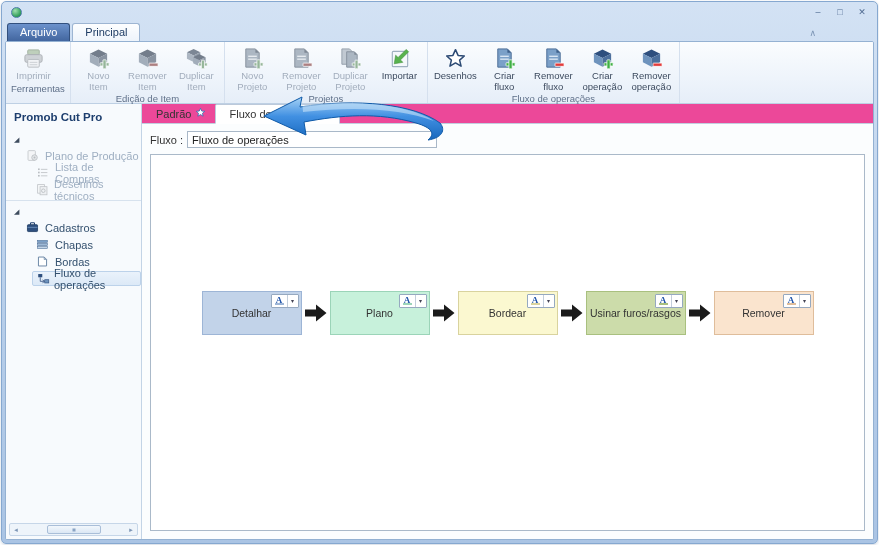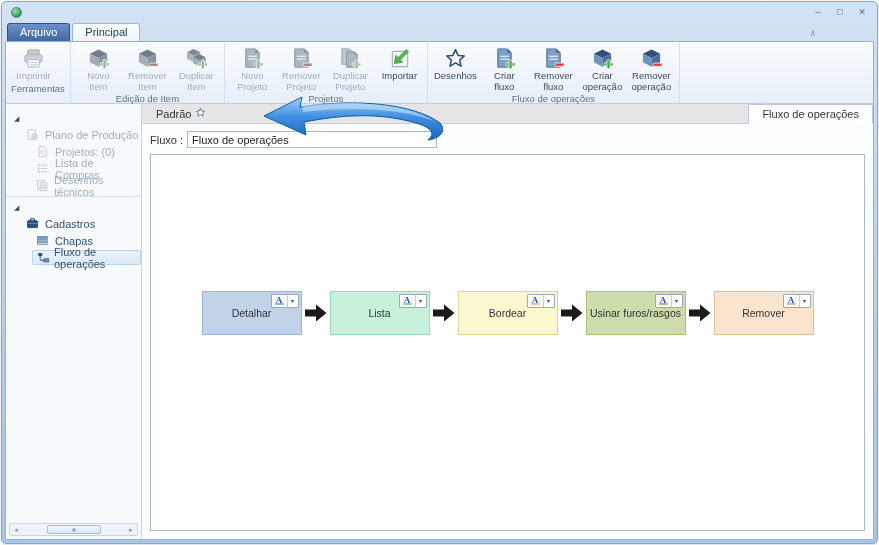--- a/index.html
+++ b/index.html
@@ -76,21 +76,21 @@
     background:#eef4fa; border:1px solid #c6d6e8; border-radius:2px; display:flex; align-items:stretch; }
   .hscroll .arr { width:12px; font-size:7px; color:#7c95b5; display:flex; align-items:center; justify-content:center; }
   .hscroll .track { flex:1; position:relative; }
   .hscroll .thumb { position:absolute; left:50%; transform:translateX(-50%); top:1px; bottom:1px; width:54px;
     background:linear-gradient(#f2f7fc,#dbe7f4); border:1px solid #a9bed8; border-radius:2px; }
   .hscroll .thumb::after { content:""; position:absolute; left:50%; top:50%; width:3px; height:3px;
     transform:translate(-50%,-50%); background:#8aa4c4; }
   
   .main { flex:1; display:flex; flex-direction:column; background:#fbfdfe; min-width:0; position:relative; }
   .doctabs { height:20px; flex:0 0 auto; display:flex; align-items:flex-end; padding-left:5px;
-    background:#e5e5e5; border-bottom:1px solid #c2cfdf;justify-content:space-between; }
+    background:#ec4899; border-bottom:1px solid #c2cfdf; }
   .dtab { font-size:11px; color:#333; padding:2px 9px 3px; display:flex; align-items:center; gap:4px; }
   .dtab .staricon { color:#3a6db4; font-size:11px; line-height:1; }
   .dtab.active { background:#fff; border:1px solid #bcc9da; border-bottom:1px solid #fff;
     border-radius:2px 2px 0 0; margin-bottom:-1px; padding:3px 13px 3px; }
   .fieldrow { padding:7px 8px 4px; display:flex; align-items:center; font-size:11px; color:#333; flex:0 0 auto; }
   .fieldrow label { margin-right:4px; }
   .fieldrow input { width:250px; height:17px; border:1px solid #a9b8c8; font-size:11px;
     font-family:inherit; padding:0 4px; color:#222; background:#fff; }
   .canvas { flex:1; margin:2px 8px 8px; border:1px solid #aab9c9; background:#fff; position:relative; min-height:0; }
   
@@ -310,46 +310,34 @@
 operação</span>
             </div>
           </div>
           <div class="rgroup-label">Fluxo de operações</div>
         </div>
         <div class="ribbon-filler"></div>
       </div>
 
     <div class="content">
       <div class="sidebar">
+        <div class="sidebar-title">Promob Cut Pro</div>
         <div id="tree-root">
             <div class="tree-section">
               <div class="trow lvl0 disabled">
                 <span class="expander">◢</span>
                 <span class="tlabel-wrap">
                   <span class="ticon">
                     <svg viewBox="0 0 16 16">
                       <rect x="2.5" y="2" width="9" height="12" rx="1" fill="#eef3f8" stroke="#8fa3ba"></rect>
                       <circle cx="10.5" cy="10.5" r="3.4" fill="#cfdcea" stroke="#7d95b0"></circle>
                       <circle cx="10.5" cy="10.5" r="1.2" fill="#7d95b0"></circle>
                     </svg>
                   </span>
                   <span class="tlabel">Plano de Produção</span>
-                </span>
-              </div>
-              <div class="trow lvl1 disabled">
-                <span class="tlabel-wrap">
-                  <span class="ticon">
-                    <svg viewBox="0 0 16 16">
-                      <path d="M3.5 2 h7 l2.5 2.5 V14 h-9.5 Z" fill="#f2f6fa" stroke="#8fa3ba"></path>
-                      <path d="M10.5 2 l2.5 2.5 h-2.5 Z" fill="#c2d0de"></path>
-                      <rect x="5" y="7" width="6" height="1" fill="#a9bace"></rect>
-                      <rect x="5" y="9.5" width="6" height="1" fill="#a9bace"></rect>
-                    </svg>
-                  </span>
-                  <span class="tlabel">Projetos: (0)</span>
                 </span>
               </div>
               <div class="trow lvl1 disabled">
                 <span class="tlabel-wrap">
                   <span class="ticon">
                     <svg viewBox="0 0 16 16">
                       <rect x="2.5" y="3" width="2" height="2" fill="#7d95b0"></rect>
                       <rect x="6" y="3.5" width="8" height="1.2" fill="#98abc0"></rect>
                       <rect x="2.5" y="7" width="2" height="2" fill="#7d95b0"></rect>
                       <rect x="6" y="7.5" width="8" height="1.2" fill="#98abc0"></rect>
@@ -390,20 +378,31 @@
               <div class="trow lvl1">
                 <span class="tlabel-wrap">
                   <span class="ticon">
                     <svg viewBox="0 0 16 16">
                       <rect x="2" y="3" width="12" height="2.4" fill="#7ba0c8" stroke="#4a6d96" stroke-width="0.7"></rect>
                       <rect x="2" y="6.8" width="12" height="2.4" fill="#9db9d6" stroke="#4a6d96" stroke-width="0.7"></rect>
                       <rect x="2" y="10.6" width="12" height="2.4" fill="#c3d5e8" stroke="#4a6d96" stroke-width="0.7"></rect>
                     </svg>
                   </span>
                   <span class="tlabel">Chapas</span>
+                </span>
+              </div>
+              <div class="trow lvl1">
+                <span class="tlabel-wrap">
+                  <span class="ticon">
+                    <svg viewBox="0 0 16 16">
+                      <path d="M3 2.5 h7 l3 3 V13.5 h-10 Z" fill="#fff" stroke="#6b87a6" stroke-width="1.2"></path>
+                      <path d="M10 2.5 l3 3 h-3 Z" fill="#c2d0de" stroke="#6b87a6" stroke-width="0.8"></path>
+                    </svg>
+                  </span>
+                  <span class="tlabel">Bordas</span>
                 </span>
               </div>
               <div class="trow lvl1 selected">
                 <span class="tlabel-wrap">
                   <span class="ticon">
                     <svg viewBox="0 0 16 16">
                       <rect x="1.5" y="2.5" width="5" height="4" fill="#2e4f7e"></rect>
                       <rect x="9.5" y="9.5" width="5" height="4" fill="#6e93bd" stroke="#2e4f7e" stroke-width="0.8"></rect>
                       <path d="M4 6.5 V11.5 H8.5 M6.8 9.8 L9.5 11.5 L6.8 13.2" fill="none" stroke="#44618c" stroke-width="1.1"></path>
                     </svg>
@@ -444,21 +443,21 @@
                 <span>Detalhar</span>
                 <span class="fontbtn">
                   <span class="apart">A<i style="background:#9db5d6"></i></span>
                   <span class="dpart">▾</span>
                 </span>
               </div>
               <svg viewBox="0 0 22 18" class="flow-arrow">
                 <path d="M0 5.5 H11 V0.5 L21.5 9 L11 17.5 V12.5 H0 Z" fill="#1b1b1b"></path>
               </svg>
               <div class="step" style="background: rgb(199, 241, 219); border: 1px solid rgb(155, 212, 184);">
-                <span>Lista</span>
+                <span>Plano</span>
                 <span class="fontbtn">
                   <span class="apart">A<i style="background:#9bd4b8"></i></span>
                   <span class="dpart">▾</span>
                 </span>
               </div>
               <svg viewBox="0 0 22 18" class="flow-arrow">
                 <path d="M0 5.5 H11 V0.5 L21.5 9 L11 17.5 V12.5 H0 Z" fill="#1b1b1b"></path>
               </svg>
               <div class="step" style="background: rgb(251, 248, 208); border: 1px solid rgb(217, 211, 158);">
                 <span>Bordear</span>

